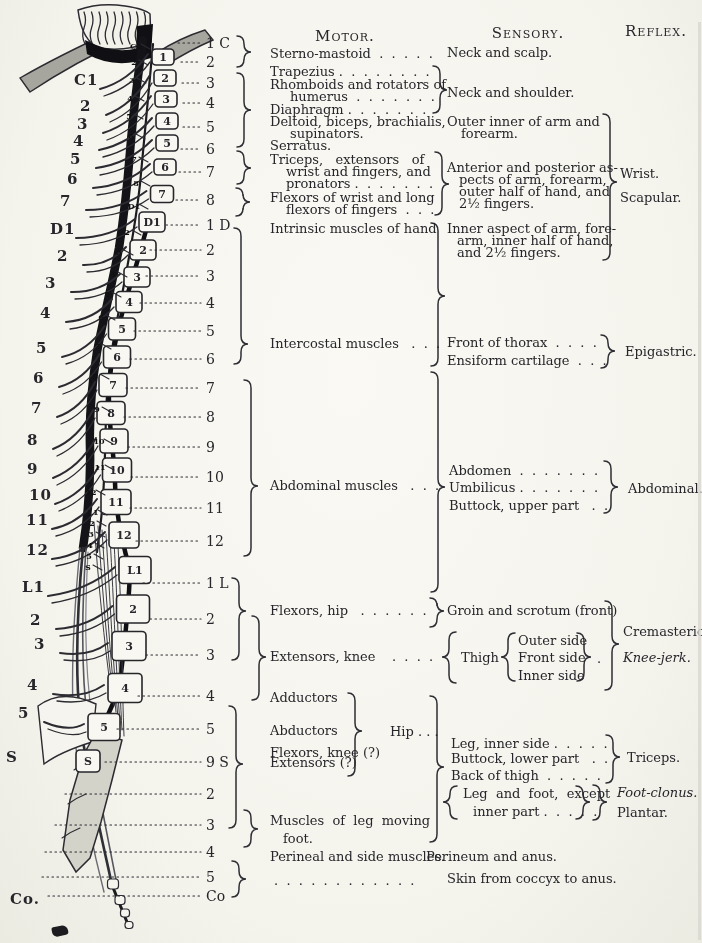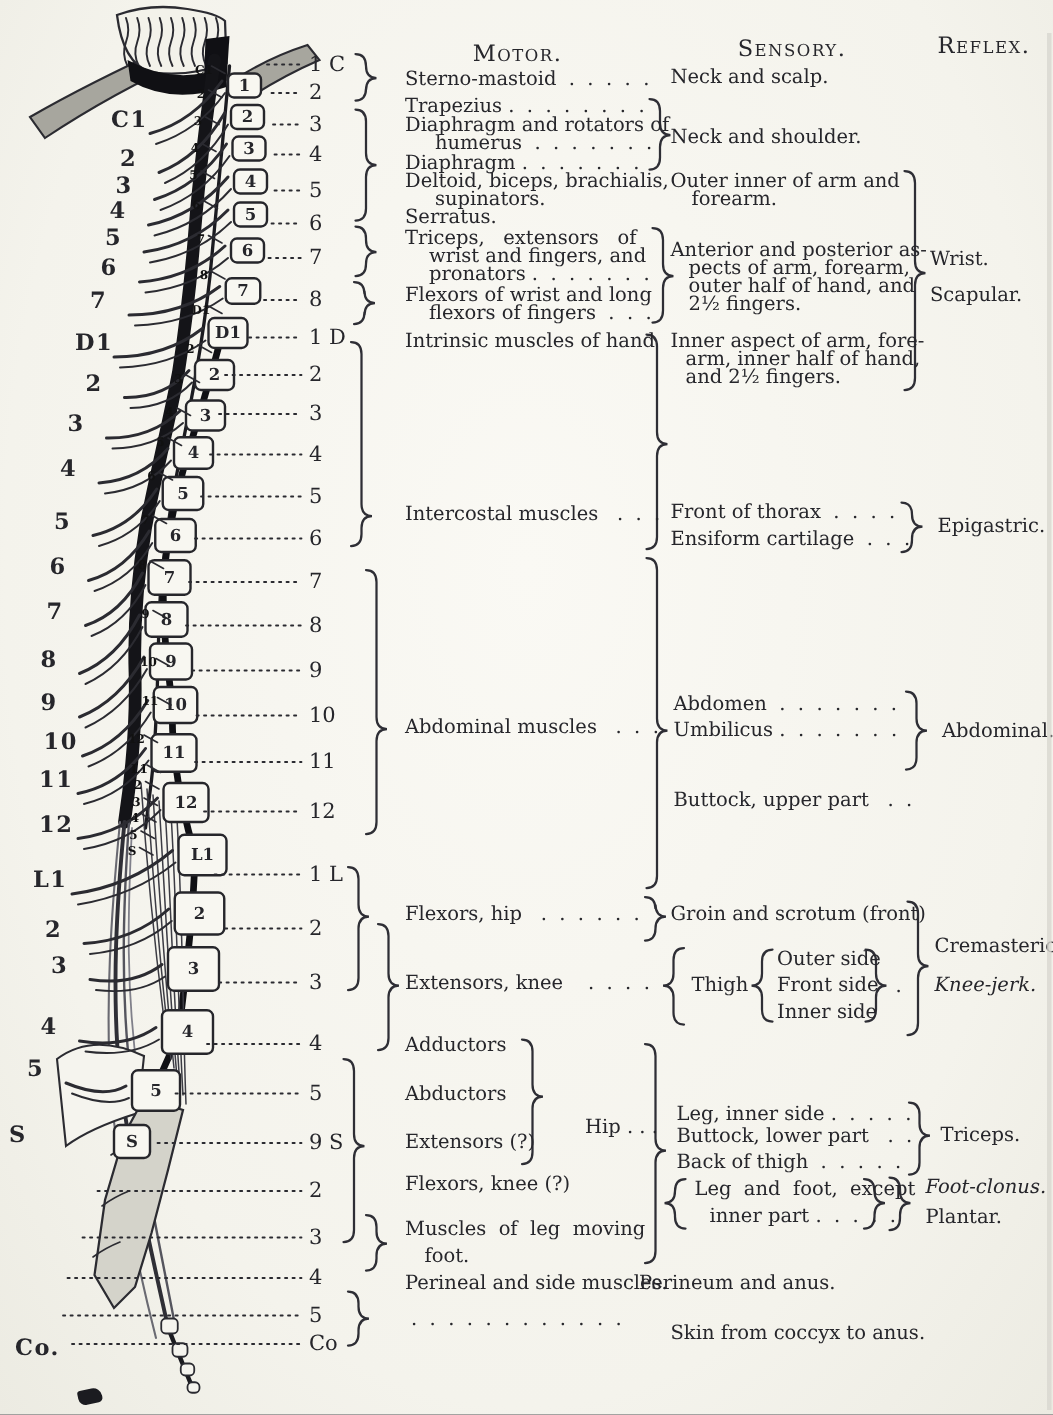--- a/index.html
+++ b/index.html
@@ -335,74 +335,74 @@
       <div class="txt cordlab" style="left: 100px; top: 467px;">11</div>
       <div class="txt cordlab" style="left: 91px; top: 492px;">12</div>
       <div class="txt cordlab" style="left: 93px; top: 512px;">L1</div>
       <div class="txt cordlab" style="left: 92px; top: 523px;">2</div>
       <div class="txt cordlab" style="left: 91px; top: 534px;">3</div>
       <div class="txt cordlab" style="left: 90px; top: 545px;">4</div>
       <div class="txt cordlab" style="left: 89px; top: 556px;">5</div>
       <div class="txt cordlab" style="left: 88px; top: 567px;">S</div>
       <div class="txt entry" style="left: 270px; top: 53px;">Sterno-mastoid  .  .  .  .  .</div>
       <div class="txt entry" style="left: 270px; top: 71px;">Trapezius .  .  .  .  .  .  .  .</div>
-      <div class="txt entry" style="left: 270px; top: 84px;">Diaphragm and rotators of</div>
+      <div class="txt entry" style="left: 270px; top: 84px;">Rhomboids and rotators of</div>
       <div class="txt entry" style="left: 290px; top: 96px;">humerus  .  .  .  .  .  .  .</div>
       <div class="txt entry" style="left: 270px; top: 109px;">Diaphragm .  .  .  .  .  .  .</div>
       <div class="txt entry" style="left: 270px; top: 121px;">Deltoid, biceps, brachialis,</div>
       <div class="txt entry" style="left: 290px; top: 133px;">supinators.</div>
       <div class="txt entry" style="left: 270px; top: 145px;">Serratus.</div>
       <div class="txt entry" style="left: 270px; top: 159px;">Triceps,   extensors   of</div>
       <div class="txt entry" style="left: 286px; top: 171px;">wrist and fingers, and</div>
       <div class="txt entry" style="left: 286px; top: 183px;">pronators .  .  .  .  .  .  .</div>
       <div class="txt entry" style="left: 270px; top: 197px;">Flexors of wrist and long</div>
       <div class="txt entry" style="left: 286px; top: 209px;">flexors of fingers  .  .  .</div>
       <div class="txt entry" style="left: 270px; top: 228px;">Intrinsic muscles of hand</div>
       <div class="txt entry" style="left: 270px; top: 343px;">Intercostal muscles   .  .  .</div>
       <div class="txt entry" style="left: 270px; top: 485px;">Abdominal muscles   .  .  .</div>
       <div class="txt entry" style="left: 270px; top: 610px;">Flexors, hip   .  .  .  .  .  .</div>
       <div class="txt entry" style="left: 270px; top: 656px;">Extensors, knee    .  .  .  .</div>
       <div class="txt entry" style="left: 270px; top: 697px;">Adductors</div>
       <div class="txt entry" style="left: 270px; top: 730px;">Abductors</div>
       <div class="txt entry" style="left: 270px; top: 762px;">Extensors (?)</div>
-      <div class="txt entry" style="left: 390px; top: 752px;">Hip . . .</div>
-      <div class="txt entry" style="left: 270px; top: 790px; text-align: center;">Flexors, knee (?)</div>
+      <div class="txt entry" style="left: 390px; top: 731px;">Hip . . .</div>
+      <div class="txt entry" style="left: 270px; top: 752px; text-align: center;">Flexors, knee (?)</div>
       <div class="txt entry" style="left: 270px; top: 820px;">Muscles  of  leg  moving</div>
       <div class="txt entry" style="left: 283px; top: 838px;">foot.</div>
       <div class="txt entry" style="left: 270px; top: 856px;">Perineal and side muscles.</div>
       <div class="txt entry" style="left: 274px; top: 880px;">.  .  .  .  .  .  .  .  .  .  .  .</div>
       <div class="txt entry" style="left: 447px; top: 52px;">Neck and scalp.</div>
       <div class="txt entry" style="left: 447px; top: 92px;">Neck and shoulder.</div>
       <div class="txt entry" style="left: 447px; top: 121px;">Outer inner of arm and</div>
       <div class="txt entry" style="left: 461px; top: 133px;">forearm.</div>
       <div class="txt entry" style="left: 447px; top: 167px;">Anterior and posterior as-</div>
       <div class="txt entry" style="left: 459px; top: 179px;">pects of arm, forearm,</div>
       <div class="txt entry" style="left: 459px; top: 191px;">outer half of hand, and</div>
       <div class="txt entry" style="left: 459px; top: 203px;">2½ fingers.</div>
       <div class="txt entry" style="left: 447px; top: 228px;">Inner aspect of arm, fore-</div>
       <div class="txt entry" style="left: 457px; top: 240px;">arm, inner half of hand,</div>
       <div class="txt entry" style="left: 457px; top: 252px;">and 2½ fingers.</div>
       <div class="txt entry" style="left: 447px; top: 342px;">Front of thorax  .  .  .  .</div>
       <div class="txt entry" style="left: 447px; top: 360px;">Ensiform cartilage  .  .  .</div>
       <div class="txt entry" style="left: 449px; top: 470px;">Abdomen  .  .  .  .  .  .  .</div>
       <div class="txt entry" style="left: 449px; top: 487px;">Umbilicus .  .  .  .  .  .  .</div>
-      <div class="txt entry" style="left: 449px; top: 534px;">Buttock, upper part   .  .</div>
+      <div class="txt entry" style="left: 449px; top: 505px;">Buttock, upper part   .  .</div>
       <div class="txt entry" style="left: 447px; top: 610px;">Groin and scrotum (front)</div>
       <div class="txt entry" style="left: 461px; top: 657px;">Thigh</div>
       <div class="txt entry" style="left: 518px; top: 640px;">Outer side</div>
       <div class="txt entry" style="left: 518px; top: 657px;">Front side</div>
       <div class="txt entry" style="left: 518px; top: 675px;">Inner side</div>
       <div class="txt entry" style="left: 597px; top: 658px;">.</div>
       <div class="txt entry" style="left: 451px; top: 743px;">Leg, inner side .  .  .  .  .</div>
       <div class="txt entry" style="left: 451px; top: 758px;">Buttock, lower part   .  .</div>
       <div class="txt entry" style="left: 451px; top: 775px;">Back of thigh  .  .  .  .  .</div>
       <div class="txt entry" style="left: 463px; top: 793px;">Leg  and  foot,  except</div>
       <div class="txt entry" style="left: 473px; top: 811px;">inner part .  .  .  .  .</div>
       <div class="txt entry" style="left: 426px; top: 856px;">Perineum and anus.</div>
-      <div class="txt entry" style="left: 447px; top: 878px; margin-top: 11px;">Skin from coccyx to anus.</div>
+      <div class="txt entry" style="left: 447px; top: 878px;">Skin from coccyx to anus.</div>
       <div class="txt entry" style="left: 620px; top: 173px;">Wrist.</div>
       <div class="txt entry" style="left: 620px; top: 197px;">Scapular.</div>
       <div class="txt entry" style="left: 625px; top: 351px;">Epigastric.</div>
       <div class="txt entry" style="left: 628px; top: 488px;">Abdominal.</div>
       <div class="txt entry" style="left: 623px; top: 631px;">Cremasteric.</div>
       <div class="txt entry it" style="left: 623px; top: 657px; text-align: right;">Knee-jerk.</div>
       <div class="txt entry" style="left: 627px; top: 757px;">Triceps.</div>
       <div class="txt entry it" style="left: 617px; top: 792px;">Foot-clonus.</div>
       <div class="txt entry" style="left: 617px; top: 812px;">Plantar.</div>
     </div>

